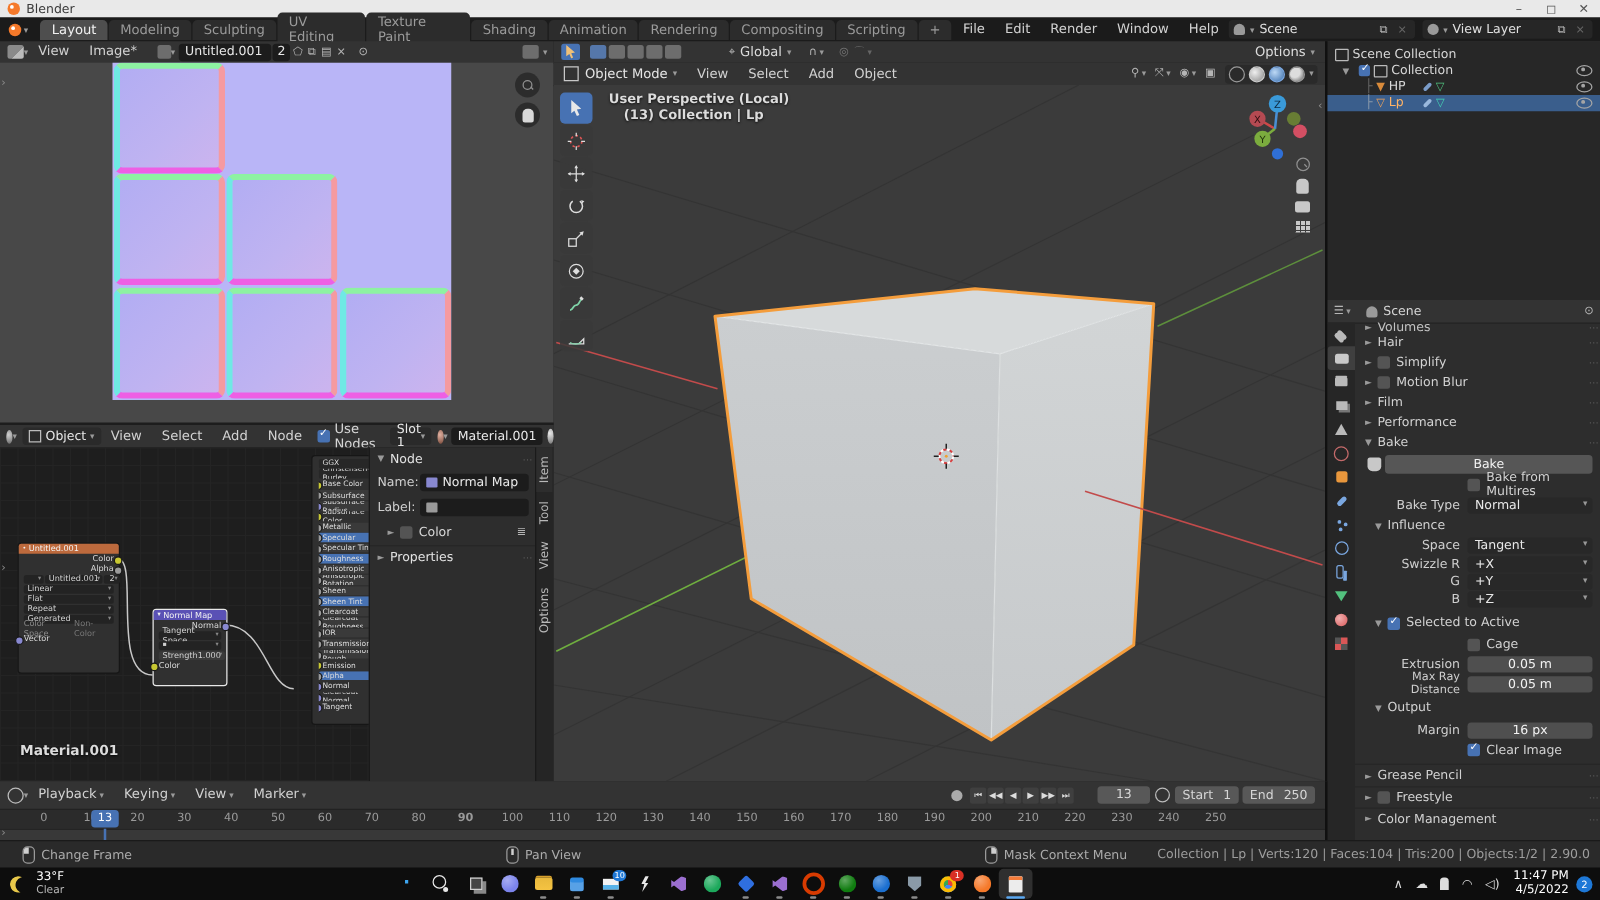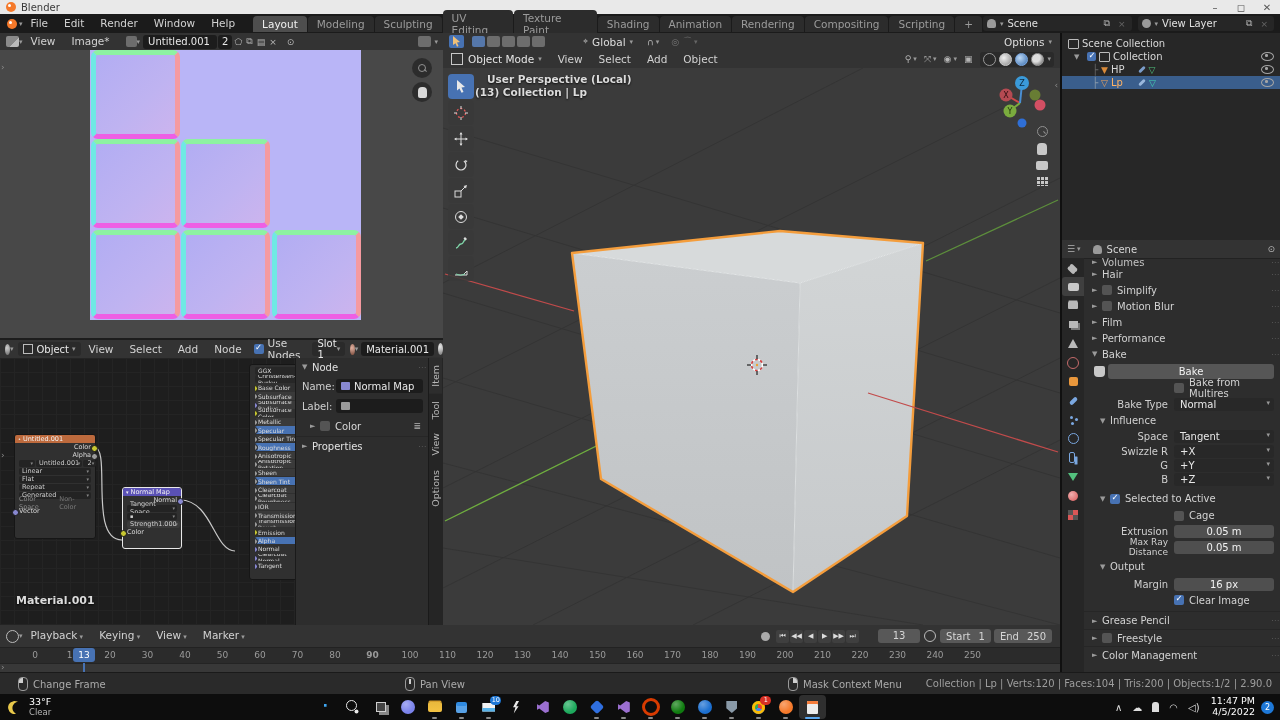--- a/index.html
+++ b/index.html
@@ -113,39 +113,39 @@
     <span style="margin-left:5px;">Blender</span>
     <span style="flex:1"></span>
     <span class="wbtn">–</span>
     <span class="wbtn">◻</span>
     <span class="wbtn">✕</span>
   </div>
 
   <div id="topbar" class="abs row">
     <span class="blogo" style="margin:0 2px 0 7px;"></span>
     <span class="caret">▾</span>
-    <span class="row">
-        <span class="menu-item">File</span>
-        <span class="menu-item">Edit</span>
-        <span class="menu-item">Render</span>
-        <span class="menu-item">Window</span>
-        <span class="menu-item">Help</span>
-      </span>
     <span class="row" style="margin-left:10px;">
         <span class="wtab active">Layout</span>
         <span class="wtab">Modeling</span>
         <span class="wtab">Sculpting</span>
         <span class="wtab">UV Editing</span>
         <span class="wtab">Texture Paint</span>
         <span class="wtab">Shading</span>
         <span class="wtab">Animation</span>
         <span class="wtab">Rendering</span>
         <span class="wtab">Compositing</span>
         <span class="wtab">Scripting</span>
         <span class="wtab">+</span>
+      </span>
+    <span class="row">
+        <span class="menu-item">File</span>
+        <span class="menu-item">Edit</span>
+        <span class="menu-item">Render</span>
+        <span class="menu-item">Window</span>
+        <span class="menu-item">Help</span>
       </span>
     <span style="flex:1"></span>
     <span class="topwidget" style="margin-right:6px;">
       <span style="width:9px;height:9px;background:#9a9a9a;border-radius:50% 50% 2px 2px;display:inline-block;"></span>
       <span class="caret">▾</span>
       <span style="min-width:90px;">Scene</span>
       <span class="smallico">⧉</span>
       <span class="smallico" style="color:#666;">×</span>
     </span>
     <span class="topwidget" style="margin-right:6px;">
@@ -576,21 +576,21 @@
         <circle cx="314" cy="297" r="5.5" fill="none" stroke="#d84040" stroke-width="1.6" stroke-dasharray="2.6 2.6" stroke-dashoffset="2.6"></circle>
         <line x1="314" y1="287" x2="314" y2="291" stroke="#222" stroke-width="1.2"></line>
         <line x1="314" y1="303" x2="314" y2="307" stroke="#222" stroke-width="1.2"></line>
         <line x1="304" y1="297" x2="308" y2="297" stroke="#222" stroke-width="1.2"></line>
         <line x1="320" y1="297" x2="324" y2="297" stroke="#222" stroke-width="1.2"></line>
         <circle cx="314" cy="297" r="1.2" fill="#f0a030"></circle>
       </g>
     </svg>
 
     <div class="ovl-text" style="left:44px;top:5px;">User Perspective (Local)</div>
-    <div class="ovl-text" style="left:32px;top:18px;">(13) Collection | Lp</div>
+    <div class="ovl-text" style="left:56px;top:18px;">(13) Collection | Lp</div>
 
     <div class="abs" style="left:5px;top:6px;">
         <div class="vtool active">
           <svg width="12" height="13" viewBox="0 0 12 13">
             <path d="M2 0 L10 7 L6.5 7.5 L8.5 12 L6.5 12.8 L4.5 8.5 L2 10.5 Z" fill="#e8e8e8"></path>
           </svg>
         </div>
         <div class="vtool">
           <svg width="14" height="14">
             <circle cx="7" cy="7" r="4.5" fill="none" stroke="#e05555" stroke-width="1.3" stroke-dasharray="2 2"></circle>

